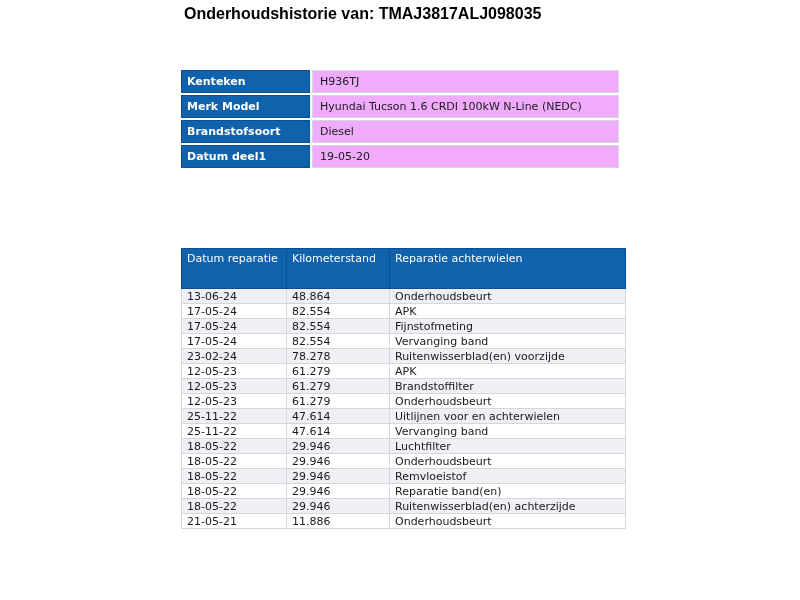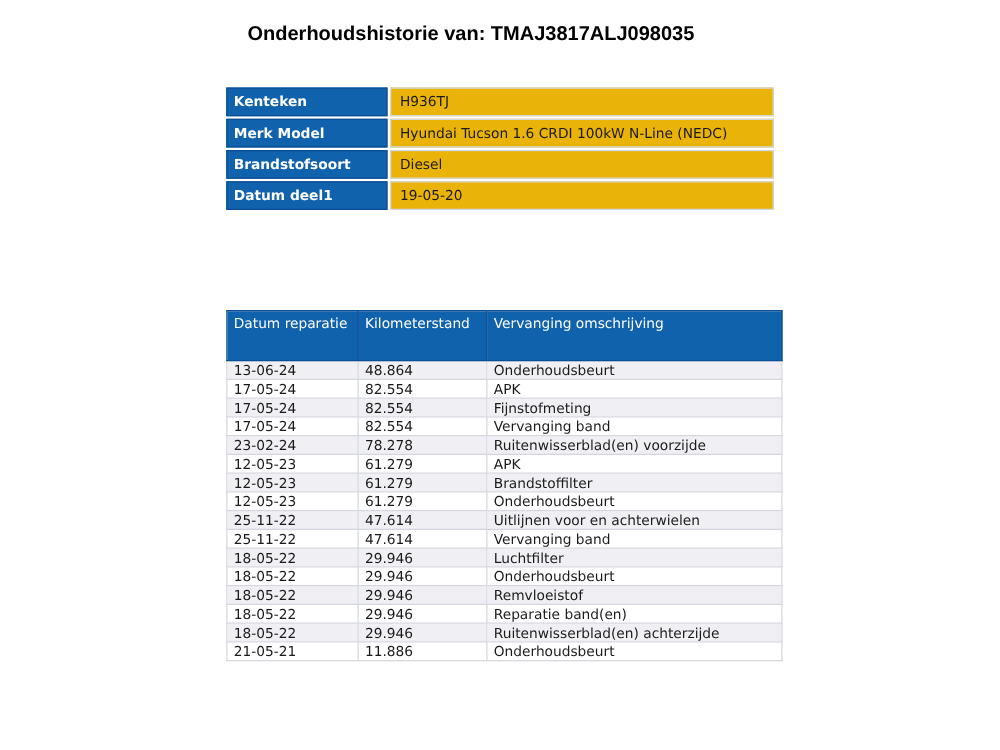--- a/index.html
+++ b/index.html
@@ -10,40 +10,40 @@
     --body-text:#1a1a1a;
   }
   html,body{margin:0;padding:0;}
   body{
     width:800px;height:600px;background:#ffffff;
     font-family:"DejaVu Sans","Liberation Sans",sans-serif;
     color:var(--body-text);
     position:relative;overflow:hidden;
   }
   .page-title{
-    position:absolute;left:184px;top:5px;margin:14px;
+    position:absolute;left:184px;top:5px;margin:0;
     font-family:"Liberation Sans",sans-serif;
     font-size:16px;font-weight:bold;color:#000;
     white-space:nowrap;
   }
   
   .info-table{
     position:absolute;left:179px;top:68px;width:442px;
     border-collapse:separate;border-spacing:2px;
     font-size:11px;
   }
   .info-table th{
     width:122px;height:21px;
     background:var(--header-blue);
     border:1px solid var(--header-border);
     color:#ffffff;font-weight:bold;text-align:left;
     padding:0 0 0 5px;font-size:11px;
   }
   .info-table td{
-    background:#eab308;
+    background:#f0abfc;
     border:1px solid var(--cell-border);
     padding:0 0 0 7px;height:21px;
     font-size:11px;color:var(--body-text);
     white-space:nowrap;
   }
   
   .history-table{
     position:absolute;left:181px;top:248px;width:444px;
     border-collapse:collapse;table-layout:fixed;
     font-size:11px;
@@ -100,21 +100,21 @@
   <table class="history-table">
     <colgroup>
         <col class="c1">
         <col class="c2">
         <col class="c3">
       </colgroup>
     <thead>
       <tr id="history-head">
           <th>Datum reparatie</th>
           <th>Kilometerstand</th>
-          <th>Vervanging omschrijving</th>
+          <th>Reparatie achterwielen</th>
         </tr>
     </thead>
     <tbody id="history-body">
         <tr>
           <td>13-06-24</td>
           <td>48.864</td>
           <td>Onderhoudsbeurt</td>
         </tr>
         <tr>
           <td>17-05-24</td>

